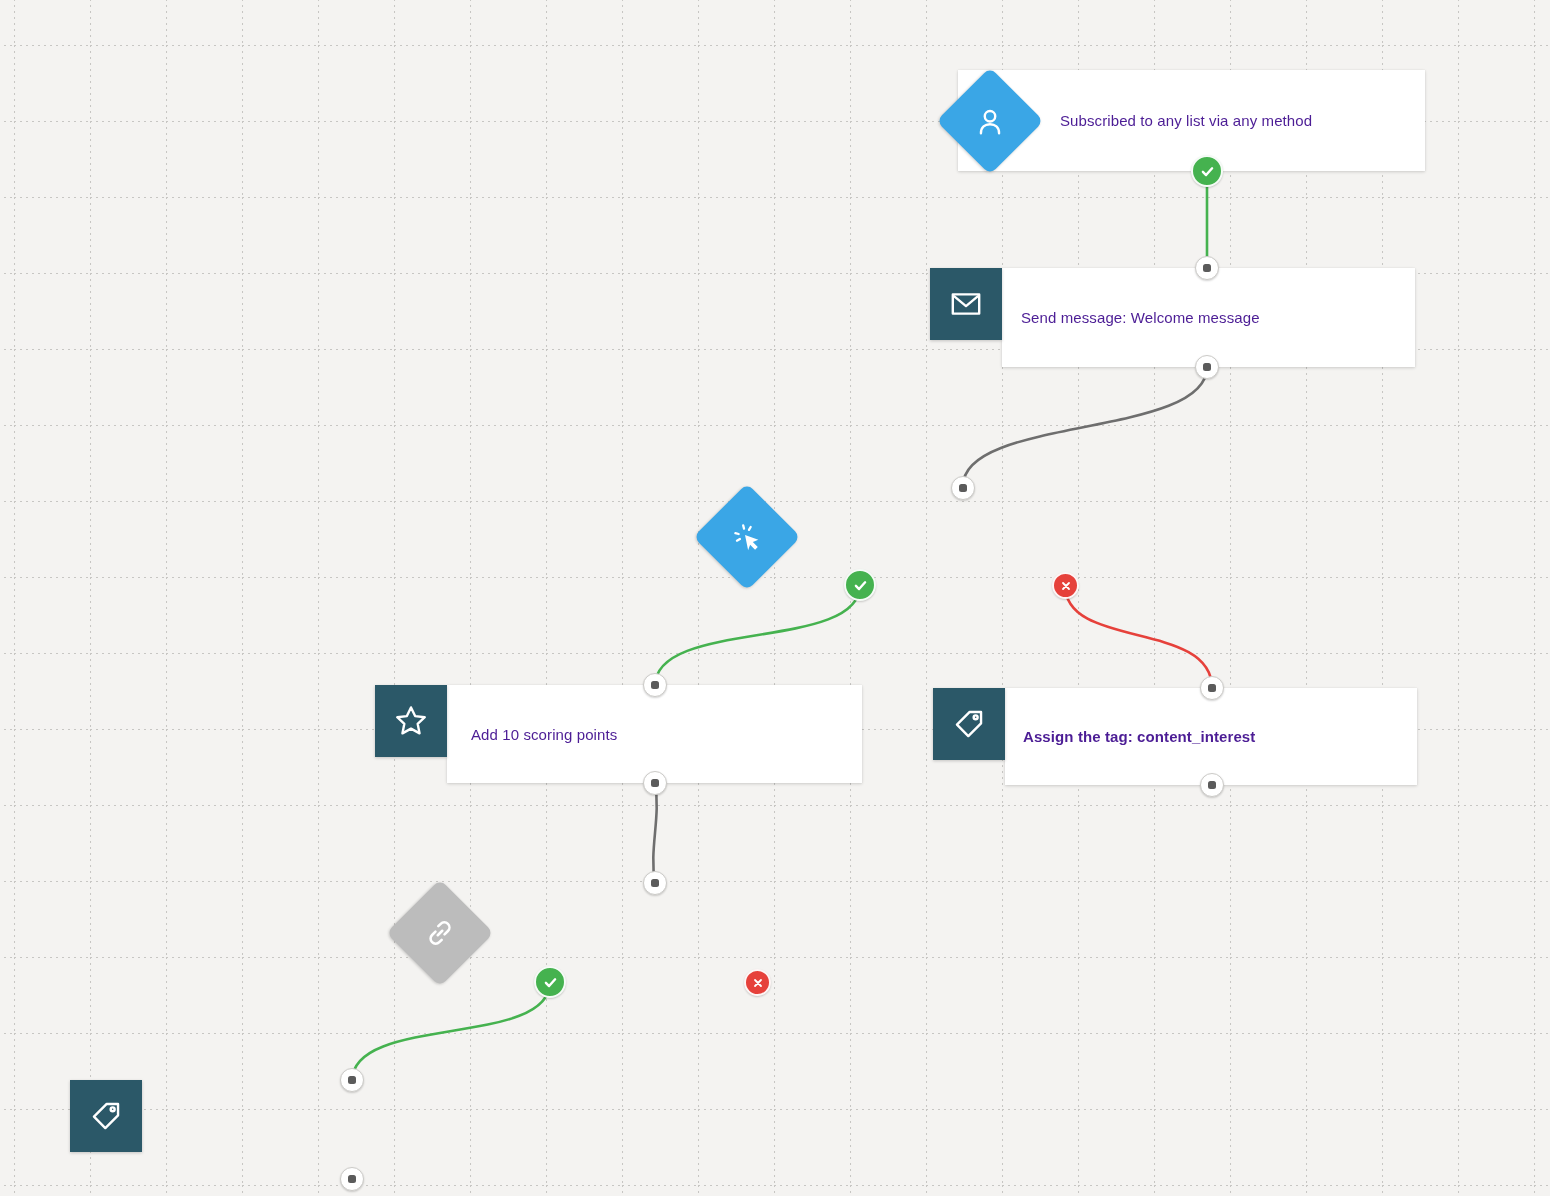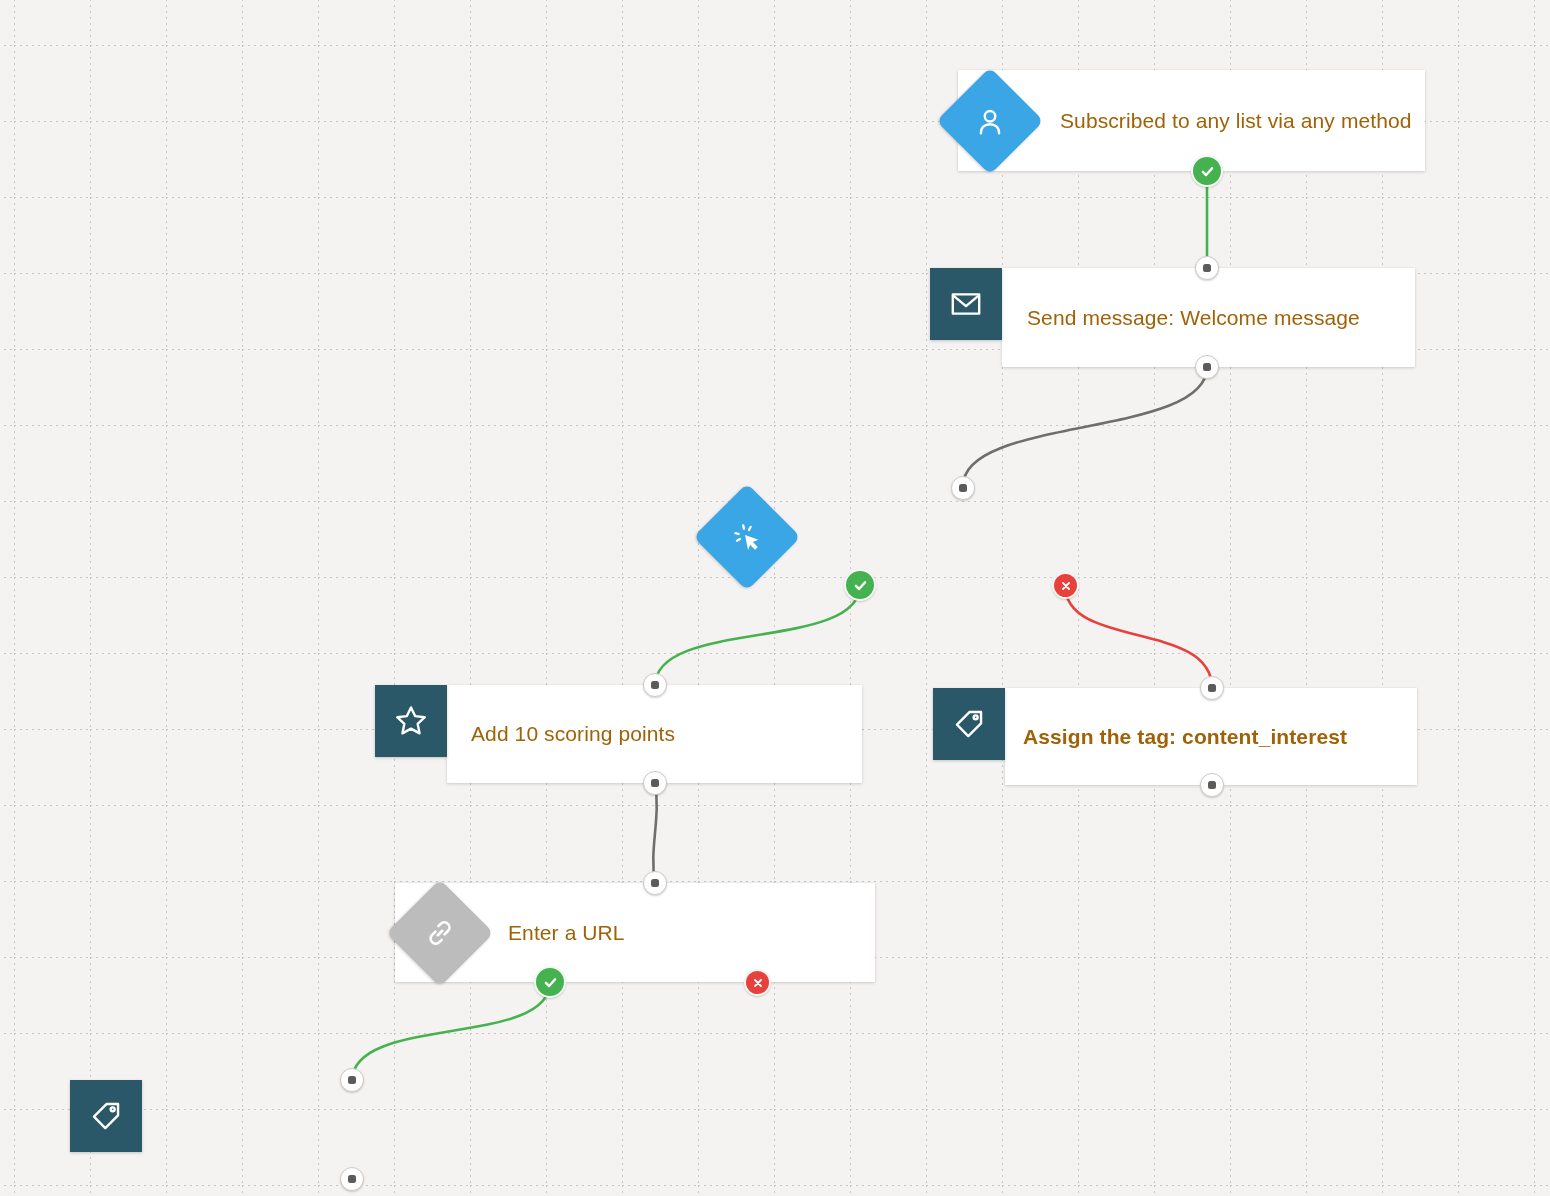--- a/index.html
+++ b/index.html
@@ -10,21 +10,21 @@
   }
   .layer { position:absolute; left:0; top:0; }
   .grid { z-index:0; }
   .wires { z-index:1; }
 
   .card {
     position:absolute; z-index:2; background:#ffffff;
     box-shadow:0 1px 3px rgba(0,0,0,0.16), 0 0 1px rgba(0,0,0,0.08);
     display:flex; align-items:center;
   }
-  .card-label { font-size:21px; color:#a16207; letter-spacing:0.1px;text-align:right; }
+  .card-label { font-size:15px; color:#4c1d95; letter-spacing:0.1px;text-align:right; }
 
   .square {
     position:absolute; z-index:3; width:72px; height:72px;
     background:#2b5868; display:flex; align-items:center; justify-content:center;
     box-shadow:0 1px 3px rgba(0,0,0,0.2);
   }
 
   .diamond {
     position:absolute; z-index:3; width:76px; height:76px;
     transform:rotate(45deg); border-radius:8px;
@@ -92,21 +92,21 @@
   </div>
   <div class="badge ok" style="left:1191px;top:155px;">
     <span class="icon">
       <svg viewBox="0 0 24 24" width="17" height="17" fill="none" stroke="#ffffff" stroke-width="3.4" stroke-linecap="round" stroke-linejoin="round">
           <path d="M5.5 12.5 L10 17 L18.5 7.5"></path>
         </svg>
     </span>
   </div>
 
   <div class="card" style="left:1002px;top:268px;width:413px;height:99px;">
-    <span class="card-label" style="padding-left:25px;">Send message: Welcome message</span>
+    <span class="card-label" style="padding-left:19px;">Send message: Welcome message</span>
   </div>
   <div class="square" style="left:930px;top:268px;">
     <span class="icon">
       <svg viewBox="0 0 24 24" width="36" height="36" fill="none" stroke="#ffffff" stroke-width="1.6" stroke-linejoin="round">
         <rect x="3.2" y="5.6" width="17.6" height="12.8"></rect>
         <path d="M3.8 6.6 L12 13.4 L20.2 6.6"></path>
       </svg>
     </span>
   </div>
   <div class="port" style="left:1195px;top:256px;"></div>
@@ -161,23 +161,20 @@
     <span class="icon">
       <svg viewBox="0 0 24 24" width="34" height="34" fill="none" stroke="#ffffff" stroke-width="1.7" stroke-linejoin="round">
         <path d="M12.5 3.5 L20.5 3.5 L20.5 11.5 L11.5 20.5 L3.5 12.5 Z"></path>
         <circle cx="16.7" cy="7.3" r="1.4"></circle>
       </svg>
     </span>
   </div>
   <div class="port" style="left:1200px;top:676px;"></div>
   <div class="port" style="left:1200px;top:773px;"></div>
 
-  <div class="card" style="left:395px;top:883px;width:480px;height:99px;">
-    <span class="card-label" style="padding-left:113px;">Enter a URL</span>
-  </div>
   <div class="diamond gray" style="left:402px;top:895px;">
     <span class="diamond-inner icon">
       <svg viewBox="0 0 24 24" width="34" height="34" fill="none" stroke="#ffffff" stroke-width="1.8" stroke-linecap="round">
         <path d="M10.4 13.6 L13.6 10.4"></path>
         <path d="M8.8 11 L6.4 13.4 A3.6 3.6 0 0 0 11.5 18.5 L13.2 16.8"></path>
         <path d="M15.2 13 L17.6 10.6 A3.6 3.6 0 0 0 12.5 5.5 L10.8 7.2"></path>
       </svg>
     </span>
   </div>
   <div class="port" style="left:643px;top:871px;"></div>

